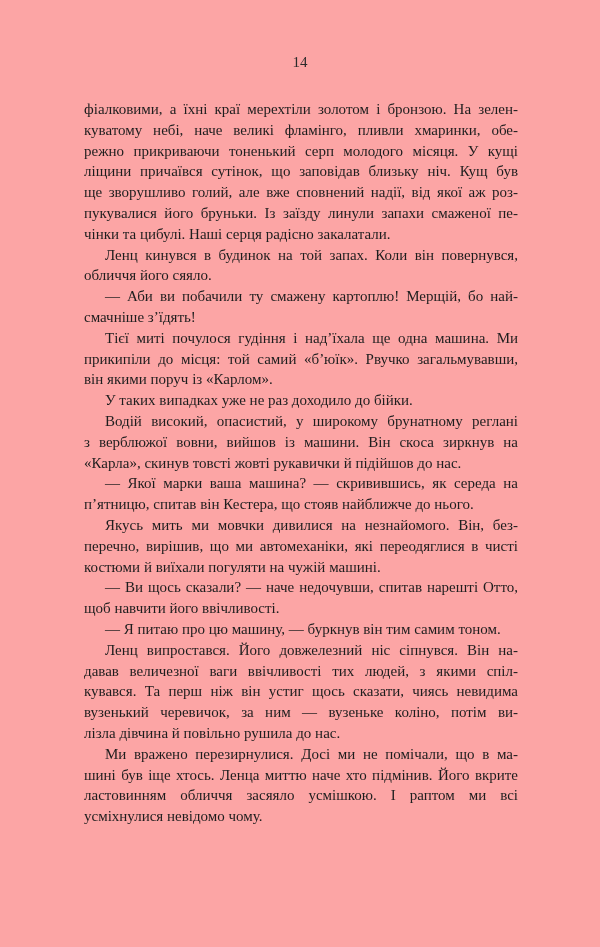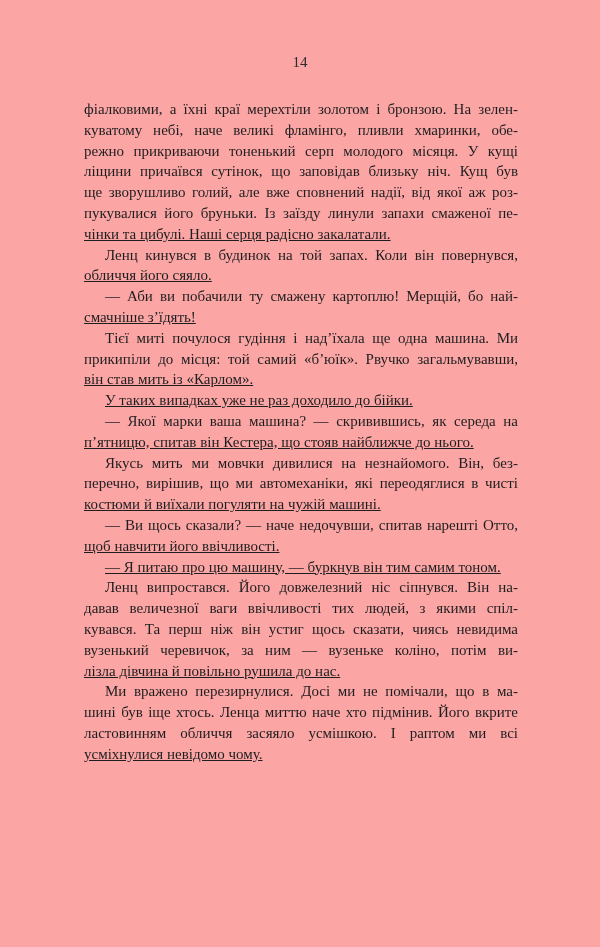--- a/index.html
+++ b/index.html
@@ -43,21 +43,20 @@
     padding: 0;
   }
   .line {
     text-align: justify;
     text-align-last: justify;
     white-space: normal;
     overflow: hidden;
   }
   .line.last {
     text-align-last: left;
-    text-decoration: underline;
   }
   .para.indent .line:first-child {
     text-indent: 21px;
   }
 </style>
 </head>
 <body>
 
 <div class="page">
   <div class="page-number">14</div>
@@ -75,24 +74,29 @@
         <div class="line">Ленц кинувся в будинок на той запах. Коли він повернувся,</div>
         <div class="line last">обличчя його сяяло.</div>
       </div>
       <div class="para indent">
         <div class="line">— Аби ви побачили ту смажену картоплю! Мерщій, бо най-</div>
         <div class="line last">смачніше з’їдять!</div>
       </div>
       <div class="para indent">
         <div class="line">Тієї миті почулося гудіння і над’їхала ще одна машина. Ми</div>
         <div class="line">прикипіли до місця: той самий «б’юїк». Рвучко загальмувавши,</div>
-        <div class="line last">він став мить із «Карлом».</div>
+        <div class="line last">він якими поруч із «Карлом».</div>
       </div>
       <div class="para indent">
         <div class="line last">У таких випадках уже не раз доходило до бійки.</div>
+      </div>
+      <div class="para indent">
+        <div class="line">Водій високий, опасистий, у широкому брунатному реглані</div>
+        <div class="line">з верблюжої вовни, вийшов із машини. Він скоса зиркнув на</div>
+        <div class="line last">«Карла», скинув товсті жовті рукавички й підійшов до нас.</div>
       </div>
       <div class="para indent">
         <div class="line">— Якої марки ваша машина? — скривившись, як середа на</div>
         <div class="line last">п’ятницю, спитав він Кестера, що стояв найближче до нього.</div>
       </div>
       <div class="para indent">
         <div class="line">Якусь мить ми мовчки дивилися на незнайомого. Він, без-</div>
         <div class="line">перечно, вирішив, що ми автомеханіки, які переодяглися в чисті</div>
         <div class="line last">костюми й виїхали погуляти на чужій машині.</div>
       </div>

